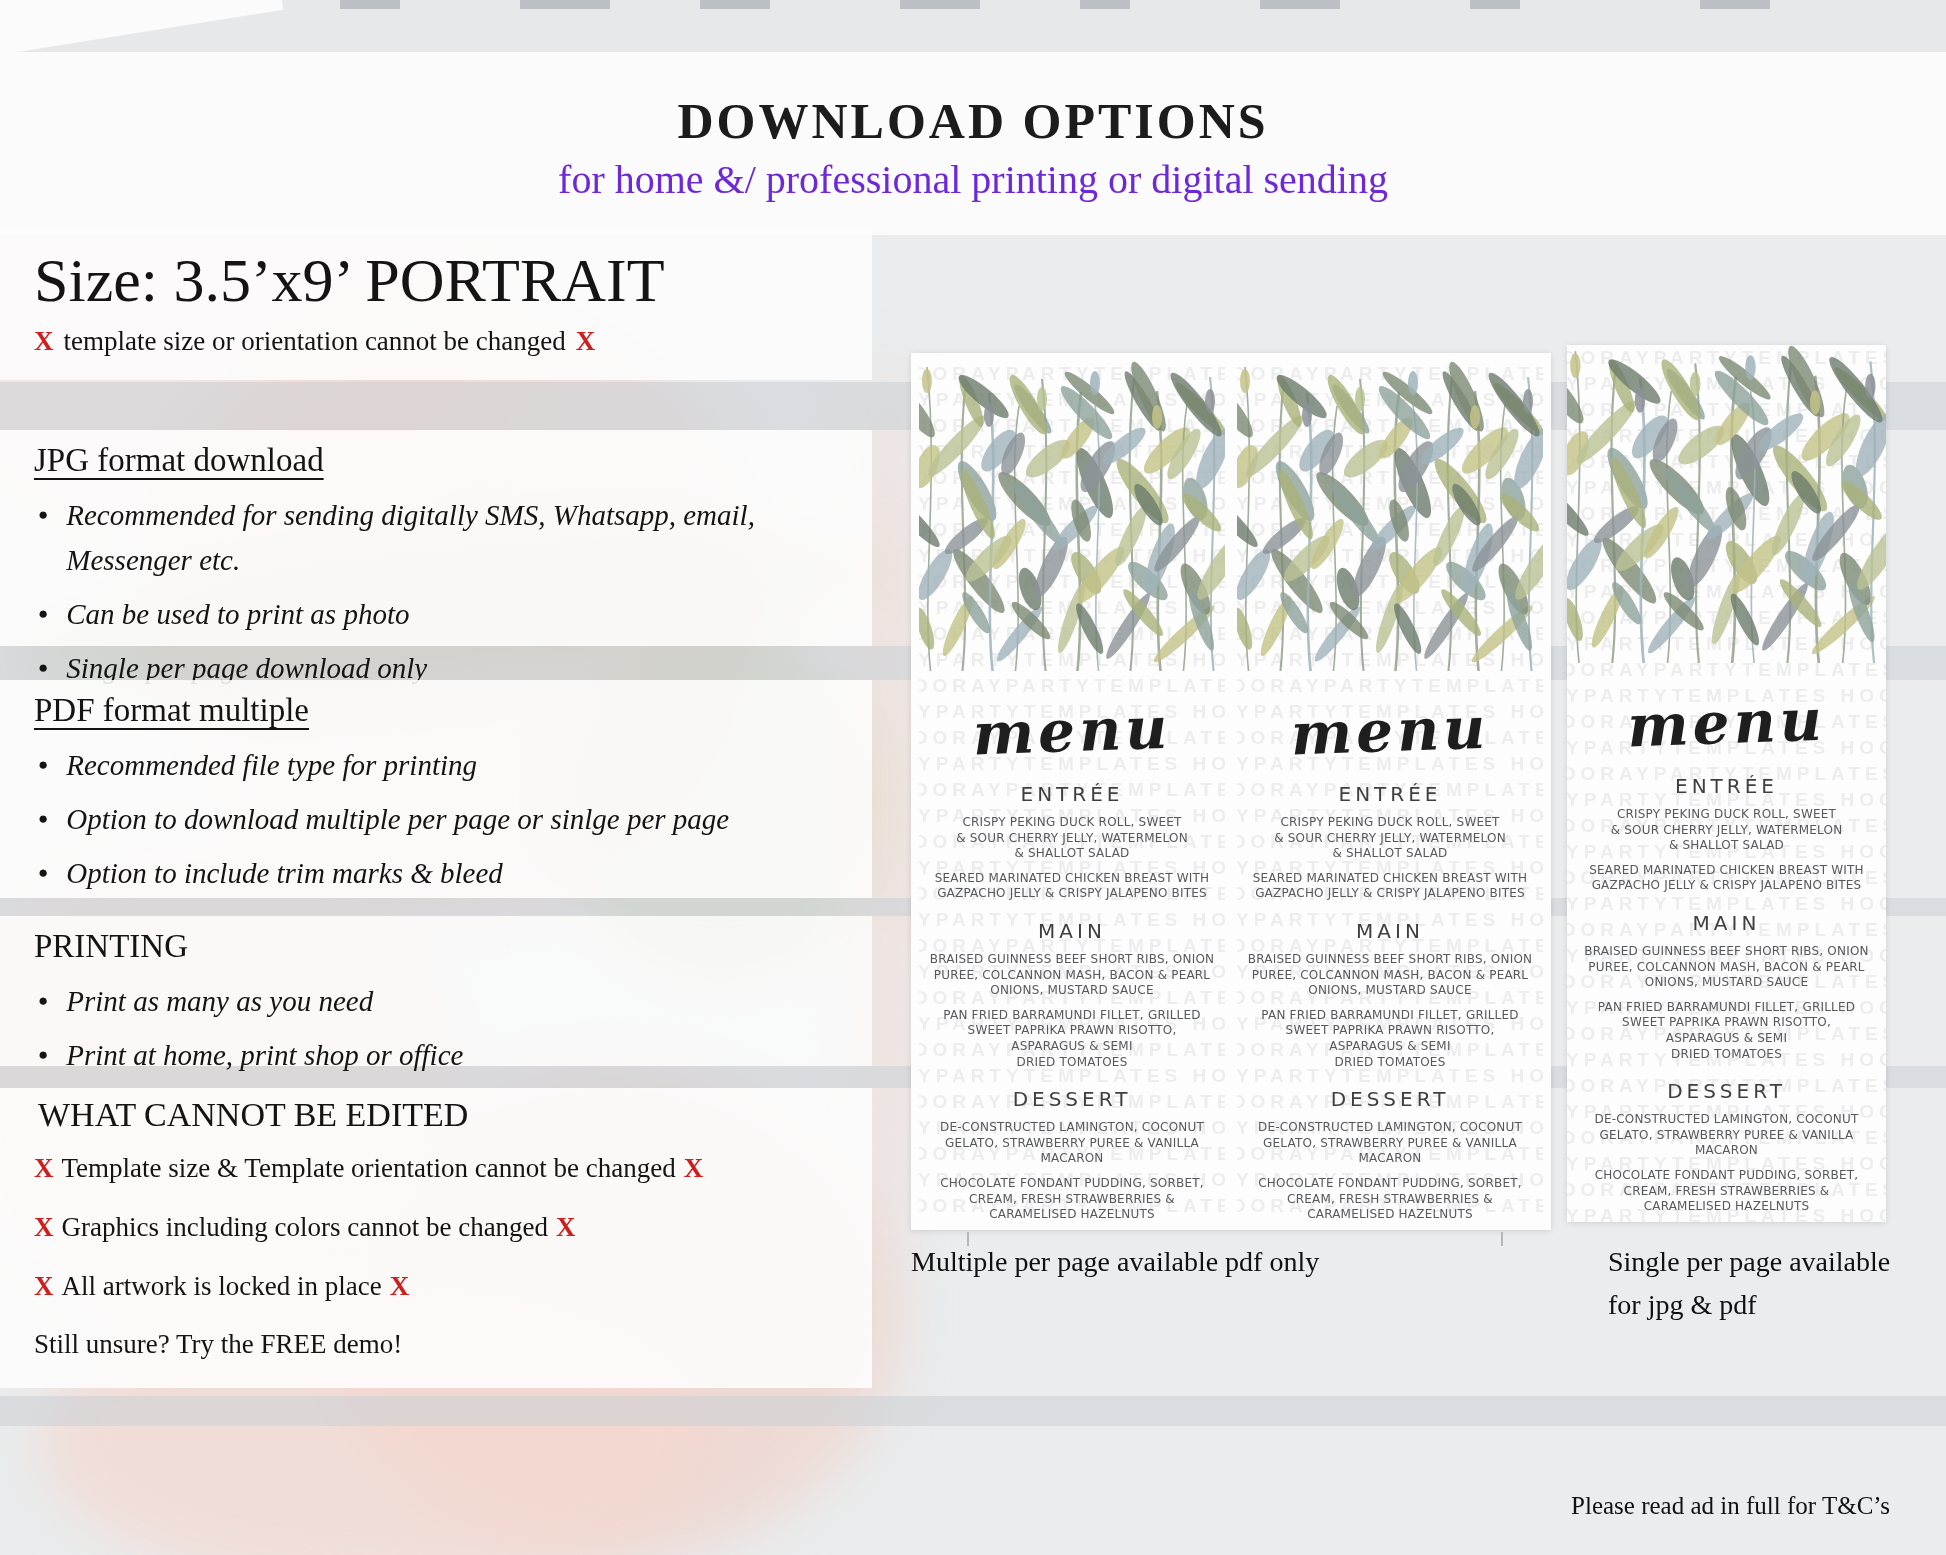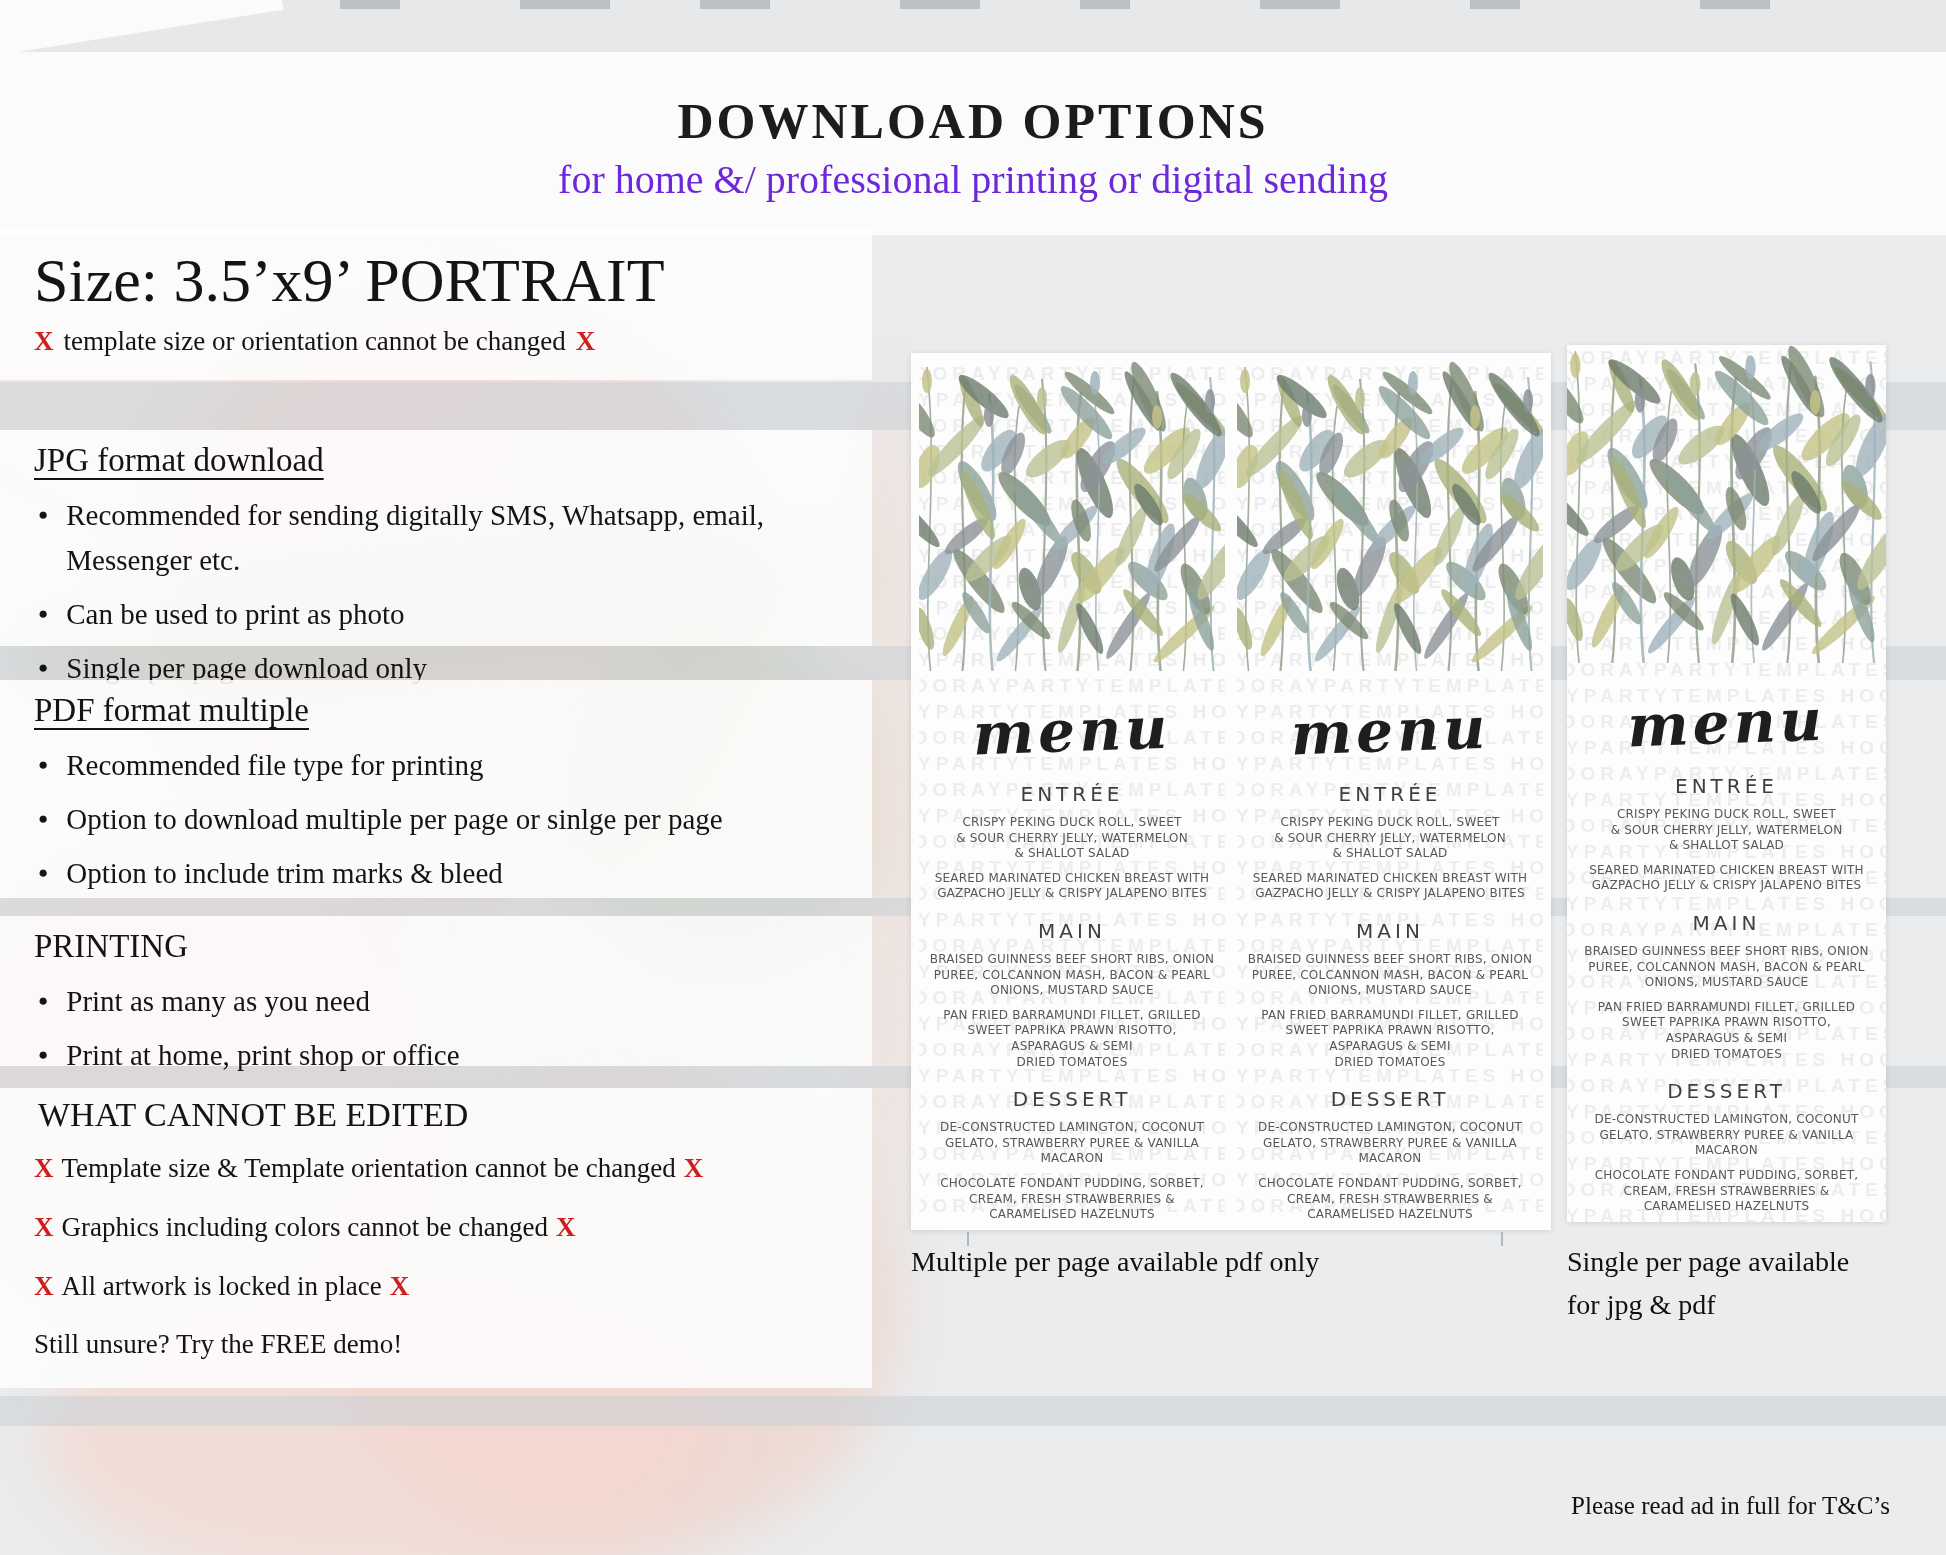--- a/index.html
+++ b/index.html
@@ -20,21 +20,21 @@
 
   
   .panel{position:absolute;left:0;width:872px;background:rgba(253,253,253,.88);box-sizing:border-box;padding:8px 20px 8px 34px;}
   .size-title{font-size:62px;line-height:1.1;margin-top:10px;}
   .xnote{font-size:27px;margin-top:12px;}
   .rx{color:#ce1f1f;font-weight:700;margin:0 10px;}
   .sec-head{font-size:33px;font-weight:400;margin:4px 0 14px 0;}
   .sec-head.ul{text-decoration:underline;text-underline-offset:7px;text-decoration-thickness:2px;}
   .bullet{display:flex;align-items:flex-start;font-size:29px;line-height:1.55;margin-bottom:9px;}
   .dot{font-size:17px;line-height:1;margin:13px 18px 0 4px;}
-  .bullet-text{white-space:pre-line;}
+  .bullet-text{white-space:pre-line;font-style:italic;}
   .xline{font-size:27px;line-height:1.25;margin-bottom:25px;}
   .xline .rx{margin:0 8px 0 0;}
   .xline .rx.tail{margin:0 0 0 8px;}
   .cannot-head{font-size:34px;margin:0 0 18px 4px;}
   .still-line{font-size:27px;}
 
   
   .sheet{position:absolute;left:911px;top:353px;width:640px;height:877px;background:#fdfdfe;
          box-shadow:0 1px 6px rgba(0,0,0,.12);display:flex;gap:12px;padding:8px;box-sizing:border-box;}
   .single-wrap{position:absolute;left:1567px;top:345px;width:319px;height:877px;background:#fdfdfe;
@@ -593,18 +593,18 @@
 CARAMELISED HAZELNUTS</div>
       </div>
     </div>
       </div>
   </div>
 
   <div class="tick" style="left:967px;top:1232px;"></div>
   <div class="tick" style="left:1501px;top:1232px;"></div>
 
   <div class="cap" style="left:911px;width:640px;top:1246px;">Multiple per page available pdf only</div>
-  <div class="cap cap-single" style="left:1567px;width:319px;top:1240px;">Single per page available
+  <div class="cap cap-single" style="left:1608px;width:319px;top:1240px;">Single per page available
 for jpg &amp; pdf</div>
 
   <div class="footer-note">Please read ad in full for T&amp;C’s</div>
 
 </div>
 
 </body></html>

